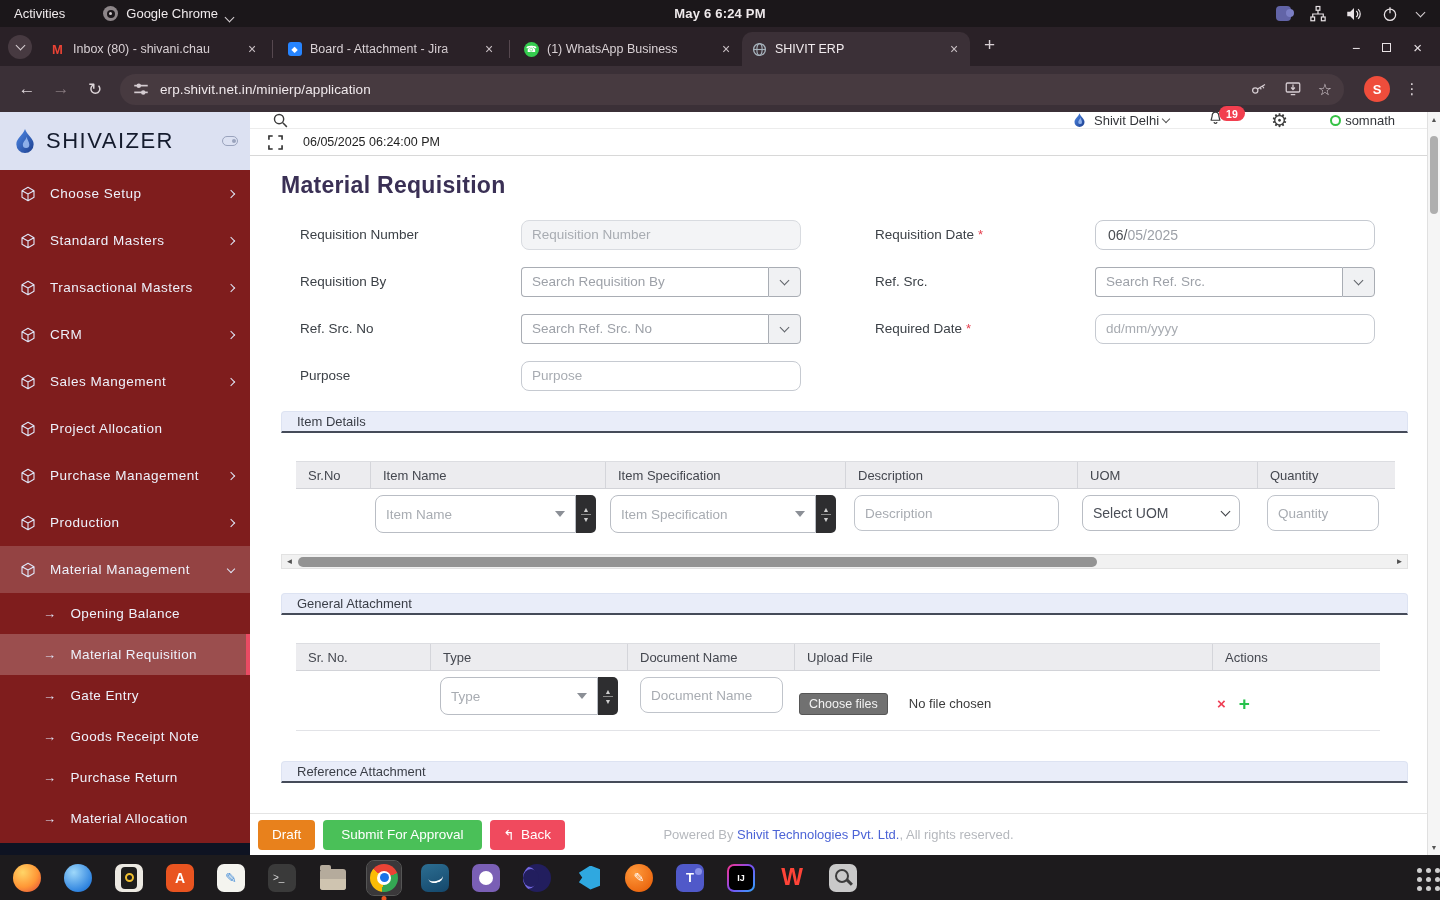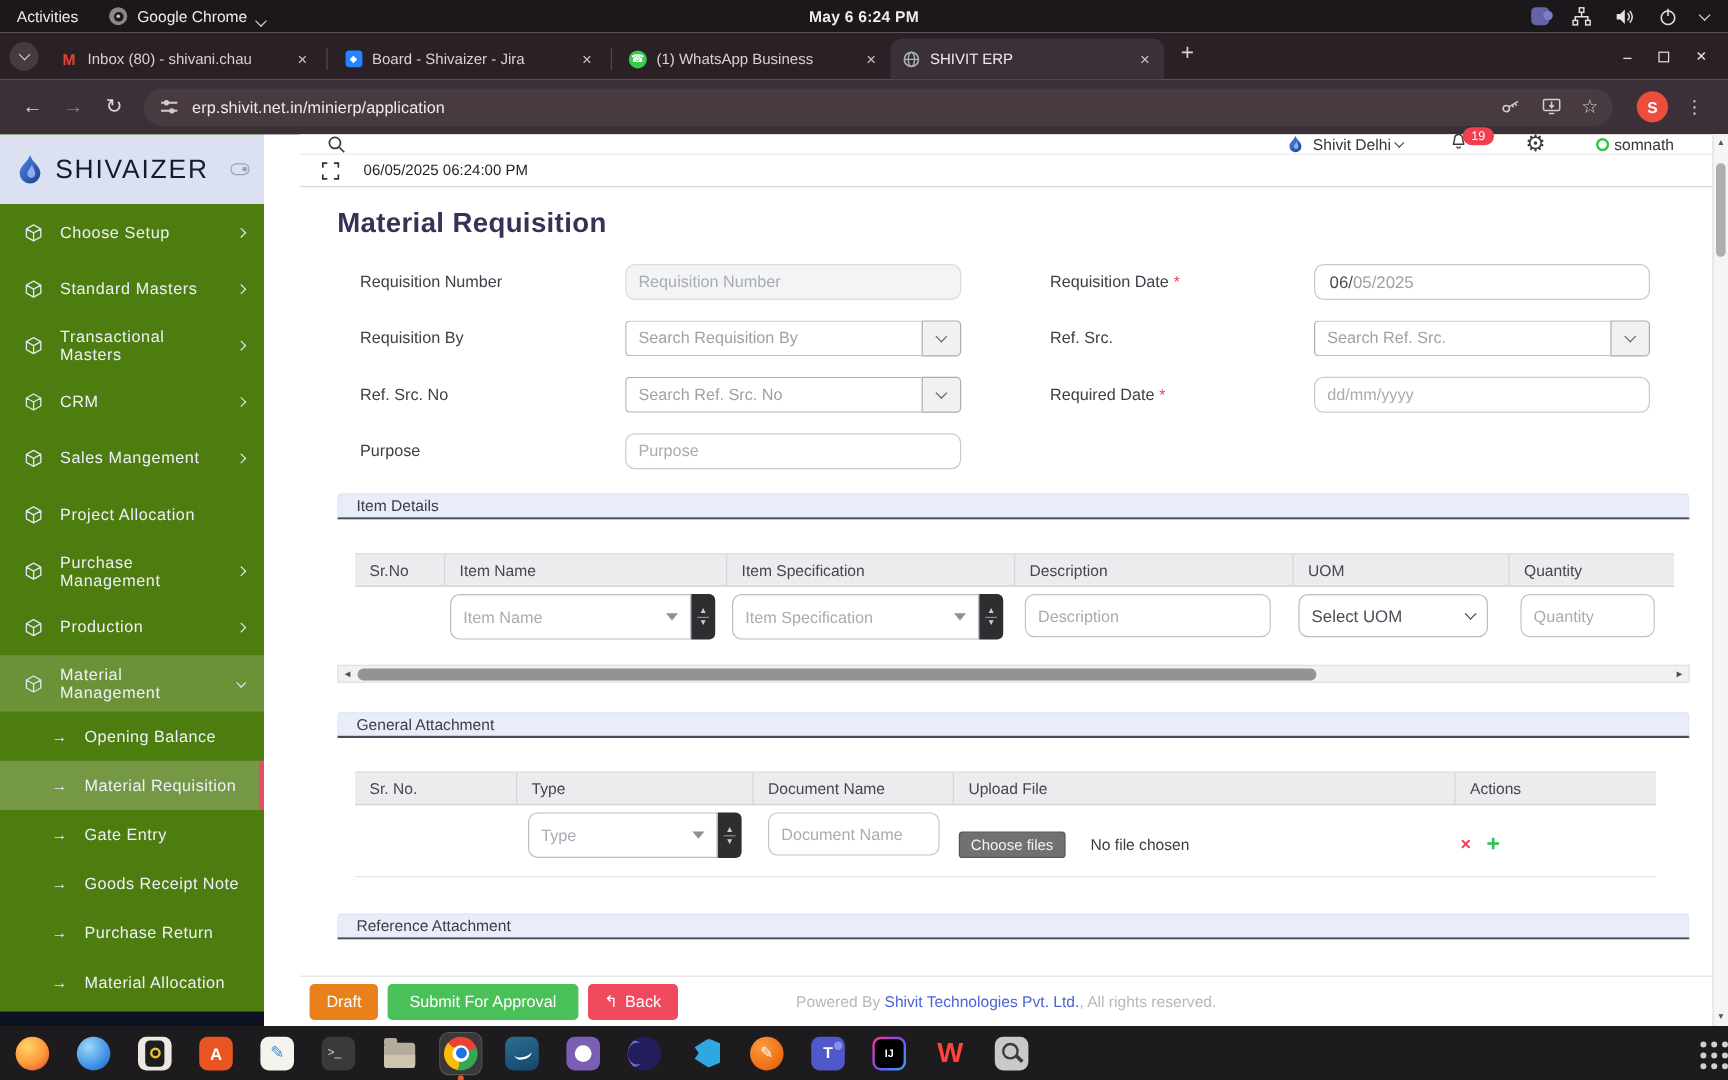--- a/index.html
+++ b/index.html
@@ -2,21 +2,21 @@
 <html><head>
 <meta charset="utf-8">
 <style>
   *{box-sizing:border-box;margin:0;padding:0}
   html,body{width:1440px;height:900px;overflow:hidden}
   body{font-family:"Liberation Sans","DejaVu Sans",sans-serif;background:#fff;position:relative;font-size:13px}
 
   
   #system-bar{position:absolute;top:0;left:0;right:0;height:27px;background:#1b171a;color:#efeaec;
     display:flex;align-items:center;font-size:13px}
-  #system-bar .left{display:flex;align-items:center;gap:26px;padding-left:14px}
+  #system-bar .left{display:flex;align-items:center;gap:38px;padding-left:14px}
   #system-bar .center{position:absolute;left:50%;transform:translateX(-50%);font-weight:700;letter-spacing:.2px}
   #system-bar .right{margin-left:auto;display:flex;align-items:center;gap:18px;padding-right:16px}
   .sb-appmenu{display:flex;align-items:flex-end;gap:8px}
   .mini-chrome{width:15px;height:15px;border-radius:50%;background:#8d8689;position:relative}
   .mini-chrome::before{content:"";position:absolute;inset:3.5px;background:#1b171a;border-radius:50%}
   .mini-chrome::after{content:"";position:absolute;inset:6px;background:#cfc8cb;border-radius:50%}
   .caret-down{width:7px;height:7px;border-right:1.7px solid #d8d2d5;border-bottom:1.7px solid #d8d2d5;
     transform:rotate(45deg);display:inline-block;margin-top:-3px}
   .sysicon{width:18px;height:18px;color:#e8e2e5}
   .teams-blob{width:15px;height:15px;border-radius:4px;background:#6264a7;position:relative}
@@ -50,21 +50,21 @@
   .navbtn.dim{color:#87797f}
   #omnibox{flex:1;height:31px;background:#473a40;border-radius:16px;margin:0 8px;display:flex;align-items:center;padding:0 12px;color:#ece5e8}
   #omnibox .url{flex:1;font-size:13.5px;letter-spacing:.1px;color:#f0e9ec}
   .omni-ic{width:18px;height:18px;color:#d5ccd1;margin-left:16px;flex:none}
   .star{font-size:16px;color:#d5ccd1;margin-left:16px}
   .avatar{width:26px;height:26px;border-radius:50%;background:#ef4d3b;color:#fff;display:flex;align-items:center;justify-content:center;
     font-size:13px;font-weight:700;margin:0 4px 0 12px;flex:none}
   .kebab{color:#d8d0d4;font-size:15px;margin:0 4px;flex:none}
 
   
-  #sidebar{position:absolute;top:112px;bottom:45px;left:0;width:220px;background:#4d7c0f;overflow:hidden}
+  #sidebar{position:absolute;top:112px;bottom:45px;left:0;width:250px;background:#7f1d1d;overflow:hidden}
   #brand{height:58px;background:#dce1f2;display:flex;align-items:center;padding:0 12px;gap:8px}
   #brand .name{font-size:22px;letter-spacing:1.5px;color:#141b2d;font-weight:500}
   .brand-toggle{margin-left:auto;width:16px;height:10px;border:1.5px solid #9aa3bd;border-radius:5px;position:relative}
   .brand-toggle::after{content:"";position:absolute;right:1.5px;top:1.5px;width:4px;height:4px;border-radius:50%;background:#9aa3bd}
   .nav-item{height:47px;display:flex;align-items:center;gap:14px;padding:0 16px 0 20px;color:#eef1fb;
     font-size:13.5px;letter-spacing:.5px;font-weight:500}
   .nav-item .cube{width:16px;height:16px;color:#dfe5f7;flex:none}
   .nav-item .lbl{flex:1}
   .chev-r{width:6px;height:6px;border-right:1.7px solid #dfe5f7;border-bottom:1.7px solid #dfe5f7;transform:rotate(-45deg)}
   .chev-d{width:6px;height:6px;border-right:1.7px solid #dfe5f7;border-bottom:1.7px solid #dfe5f7;transform:rotate(45deg);margin-top:-2px}
@@ -77,21 +77,21 @@
   #sidebar .bottom-strip{position:absolute;left:0;right:0;bottom:0;height:12px;background:#0e1322}
 
   
   #main{position:absolute;top:112px;bottom:45px;left:250px;right:0;background:#fff}
   #app-header{height:17px;display:flex;align-items:center;padding:0 45px 0 22px;border-bottom:1px solid #ececec}
   .hicon{width:17px;height:17px;color:#3a3a3a}
   #app-header .right{margin-left:auto;display:flex;align-items:center}
   .company{font-size:13px;color:#33353a;margin:0 4px 0 7px}
   .caret-dk{width:6px;height:6px;border-right:1.6px solid #555;border-bottom:1.6px solid #555;transform:rotate(45deg);margin-top:-3px}
   .bell-wrap{position:relative;margin-left:38px;width:30px}
-  .badge{position:absolute;left:12px;top:-4px;background:#f23f4f;color:#fff;font-size:10.5px;border-radius:9px;padding:1.5px 7px;font-weight:400}
+  .badge{position:absolute;left:12px;top:-4px;background:#f23f4f;color:#fff;font-size:10.5px;border-radius:9px;padding:1.5px 7px;font-weight:700}
   .gear{font-size:19px;color:#3c3c3c;margin-left:34px;line-height:1}
   .user{display:flex;align-items:center;gap:4px;margin-left:42px}
   .user .ring{width:11px;height:11px;border-radius:50%;border:2px solid #35c245}
   .user .uname{font-size:13px;color:#33353a}
 
   #timebar{height:27px;display:flex;align-items:center;gap:20px;padding:0 18px;border-bottom:1px solid #d8d8d8}
   #timebar .ts{font-size:12.5px;color:#1f1f1f}
   .fs-icon{width:15px;height:15px;color:#2f2f2f}
 
   #content{height:641px;overflow:hidden;padding-top:16px}
@@ -316,21 +316,21 @@
   <div class="tab">
     <span class="favicon fav-gmail">M</span>
     <span class="title">Inbox (80) - shivani.chau</span>
     <span class="close">×</span>
   </div>
   <span class="tabsep"></span>
   <div class="tab">
     <span class="favicon">
         <span class="fav-jira">◆</span>
       </span>
-    <span class="title">Board - Shivaizer - Jira</span>
+    <span class="title">Board - Attachment - Jira</span>
     <span class="close">×</span>
   </div>
   <span class="tabsep"></span>
   <div class="tab">
     <span class="favicon">
         <span class="fav-wa">☎</span>
       </span>
     <span class="title">(1) WhatsApp Business</span>
     <span class="close">×</span>
   </div>

